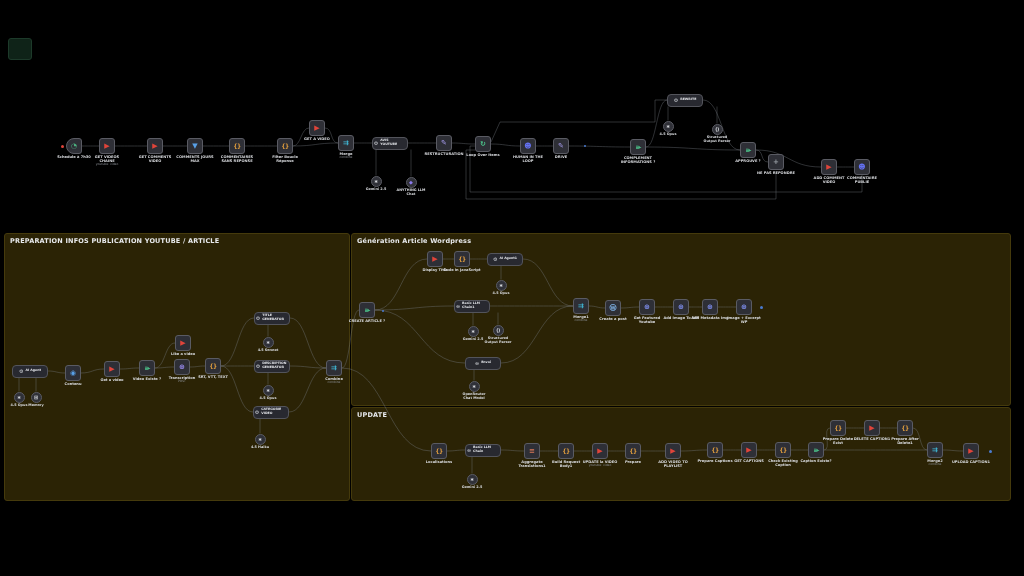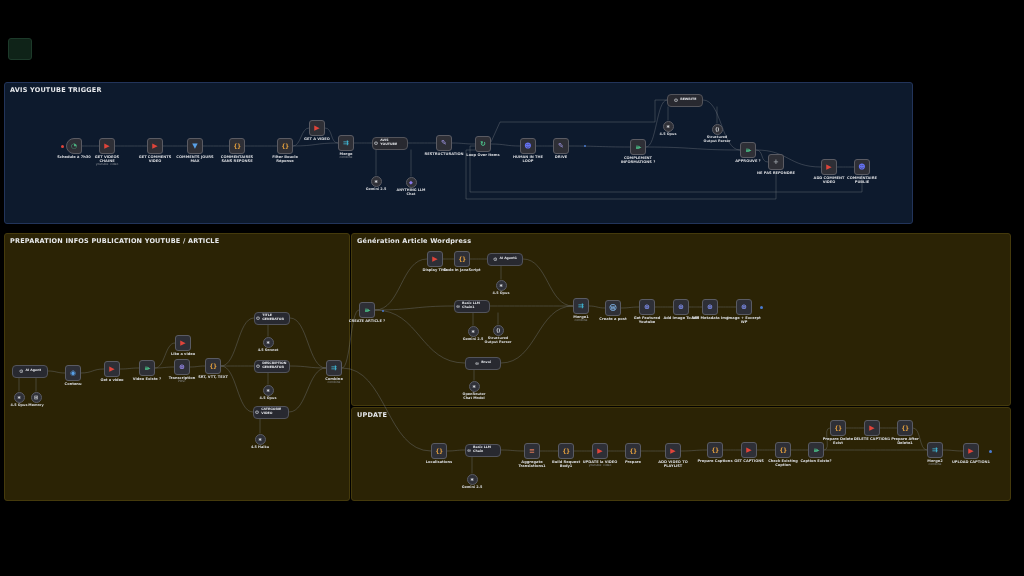--- a/index.html
+++ b/index.html
@@ -17,23 +17,20 @@
   .nlabel{position:absolute;top:100%;margin-top:1.5px;left:50%;transform:translateX(-50%);width:40px;text-align:center;font-size:3.6px;line-height:1.25;color:#d9dbdf;font-weight:600;z-index:3;}
   .t-round .nlabel{width:30px;font-size:3.4px;}
   .nsub{font-size:3px;color:#8b8f96;font-weight:400;}
   .dot{position:absolute;border-radius:50%;z-index:3;}
 </style>
 </head>
 <body>
 
 <div id="canvas">
     <div class="sticky" style="left: 8px; top: 38px; width: 22px; height: 20px; background: rgb(15, 35, 24); border-color: rgb(29, 58, 42);"></div>
-    <div class="sticky" style="left: 4px; top: 82px; width: 907px; height: 140px; background: rgb(13, 26, 45); border-color: rgb(34, 52, 90);">
-      <span class="sticky-title">AVIS YOUTUBE TRIGGER</span>
-    </div>
     <div class="sticky" style="left: 4px; top: 233px; width: 344px; height: 266px; background: rgb(43, 35, 5); border-color: rgb(69, 58, 12);">
       <span class="sticky-title">PREPARATION INFOS PUBLICATION YOUTUBE / ARTICLE</span>
     </div>
     <div class="sticky" style="left: 351px; top: 233px; width: 658px; height: 171px; background: rgb(43, 35, 5); border-color: rgb(69, 58, 12);">
       <span class="sticky-title">Génération Article Wordpress</span>
     </div>
     <div class="sticky" style="left: 351px; top: 407px; width: 658px; height: 92px; background: rgb(43, 35, 5); border-color: rgb(69, 58, 12);">
       <span class="sticky-title">UPDATE</span>
     </div>
     <svg class="links" width="1024" height="576">

